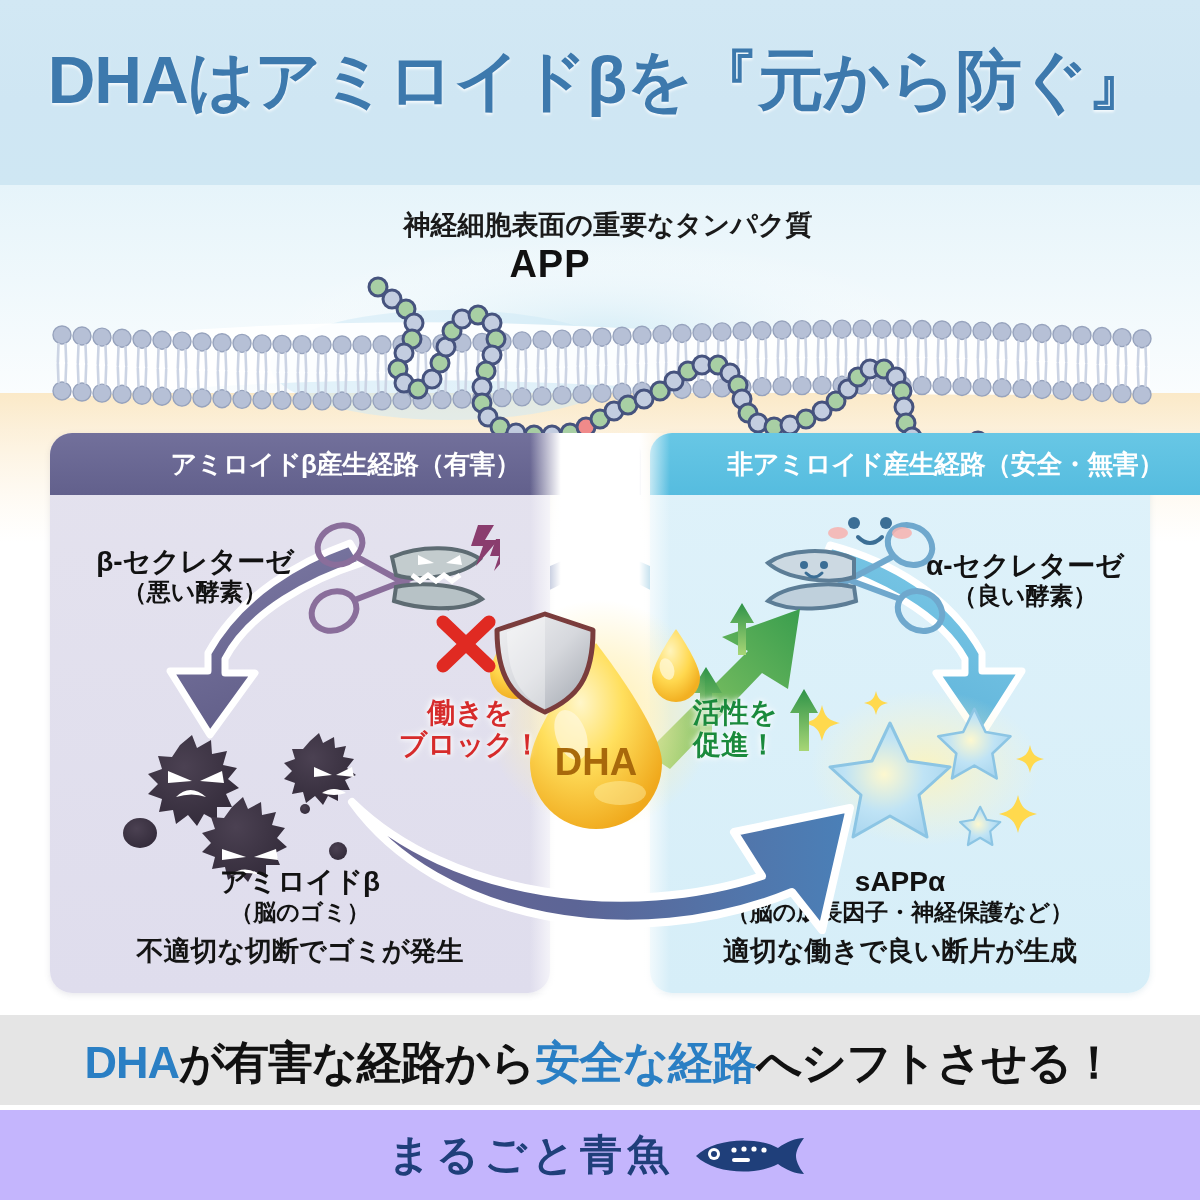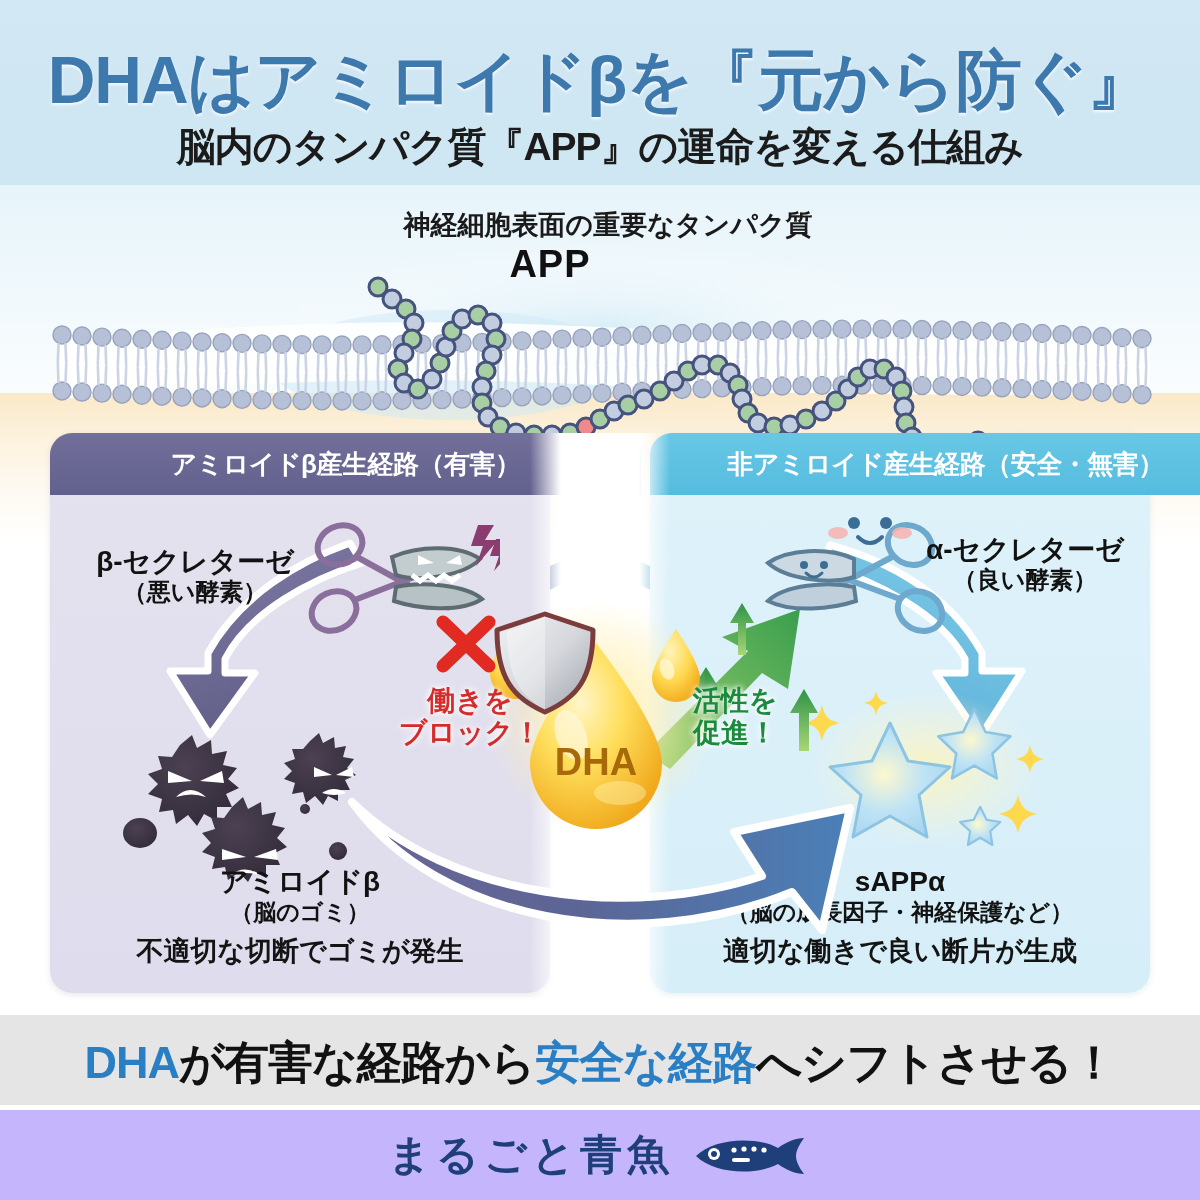--- a/index.html
+++ b/index.html
@@ -66,21 +66,21 @@
 
   .prod-label{position:absolute;width:100%;text-align:center;font-size:28px;font-weight:bold;
     color:#121212;line-height:1.2;white-space:nowrap;}
   .prod-label .sub{font-size:23px;display:block;font-weight:bold;}
 
   .panel-foot{position:absolute;left:0;width:500px;text-align:center;
     font-size:27px;font-weight:bold;color:#141414;white-space:nowrap;}
 
   
   .callout{position:absolute;font-size:28px;font-weight:bold;line-height:1.16;
-    text-align:center;white-space:nowrap;}
+    text-align:center;white-space:nowrap;margin-top:12px;}
   .callout.block{color:#d62b2b;text-shadow:0 0 5px #fff,0 0 9px #fff;}
   .callout.boost{color:#1a8a3c;text-shadow:0 0 5px #fff,0 0 9px #fff;}
 
   .dha-glow{
     position:absolute;left:495px;top:410px;width:210px;height:230px;
     background:radial-gradient(circle at 50% 52%, rgba(255,238,170,.95) 0%, rgba(255,240,180,.55) 38%, rgba(255,247,215,0) 72%);
     pointer-events:none;
   }
   .center-white{
     position:absolute;left:530px;top:248px;width:140px;height:560px;
@@ -105,21 +105,20 @@
     color:#1f3f7a;letter-spacing:5px;}
   .hairline{position:absolute;left:0;top:1105px;width:1200px;height:5px;background:#ffffff;}
 </style>
 </head>
 <body>
 
 <div id="page">
 
   <div class="header-band"></div>
   <div class="main-title">DHAはアミロイドβを『元から防ぐ』</div>
-  <div class="sub-title">脳内のタンパク質『APP』の運命を変える仕組み</div>
 
   <div class="stage">
 
     <svg width="1200" height="830" style="position:absolute;left:0;top:0">
       <defs>
         <linearGradient id="gGlow" x1="0" y1="0" x2="0" y2="1">
           <stop offset="0%" stop-color="#e6f4fa"></stop>
           <stop offset="100%" stop-color="#ffffff"></stop>
         </linearGradient>
         <radialGradient id="gHalo" cx="50%" cy="50%" r="50%">
@@ -686,21 +685,21 @@
         <circle cx="136" cy="20" r="6" fill="#3b6e95"></circle>
         <ellipse cx="88" cy="30" rx="10" ry="6" fill="#f7b2ae" opacity=".85"></ellipse>
         <ellipse cx="152" cy="30" rx="10" ry="6" fill="#f7b2ae" opacity=".85"></ellipse>
         <path d="M 108 34 q12 12 24 0" stroke="#3b6e95" stroke-width="4" fill="none" stroke-linecap="round"></path>
 
         <circle cx="54" cy="62" r="4" fill="#3b6e95"></circle>
         <circle cx="74" cy="62" r="4" fill="#3b6e95"></circle>
         <path d="M 56 70 q8 8 16 0" stroke="#3b6e95" stroke-width="3" fill="none" stroke-linecap="round"></path>
       </svg>
 
-      <div class="enzyme-label" style="left:250px;top:100px;width:250px;">
+      <div class="enzyme-label" style="left:250px;top:116px;width:250px;">
         <span>α-セクレターゼ</span>
         <span class="sub">（良い酵素）</span>
       </div>
 
       <svg width="300" height="190" style="position:absolute;left:130px;top:250px">
         <defs>
           <radialGradient id="starG" cx="45%" cy="45%" r="60%">
             <stop offset="0%" stop-color="#fdf8cf"></stop>
             <stop offset="55%" stop-color="#bfe3f5"></stop>
             <stop offset="100%" stop-color="#a8d5ef"></stop>

